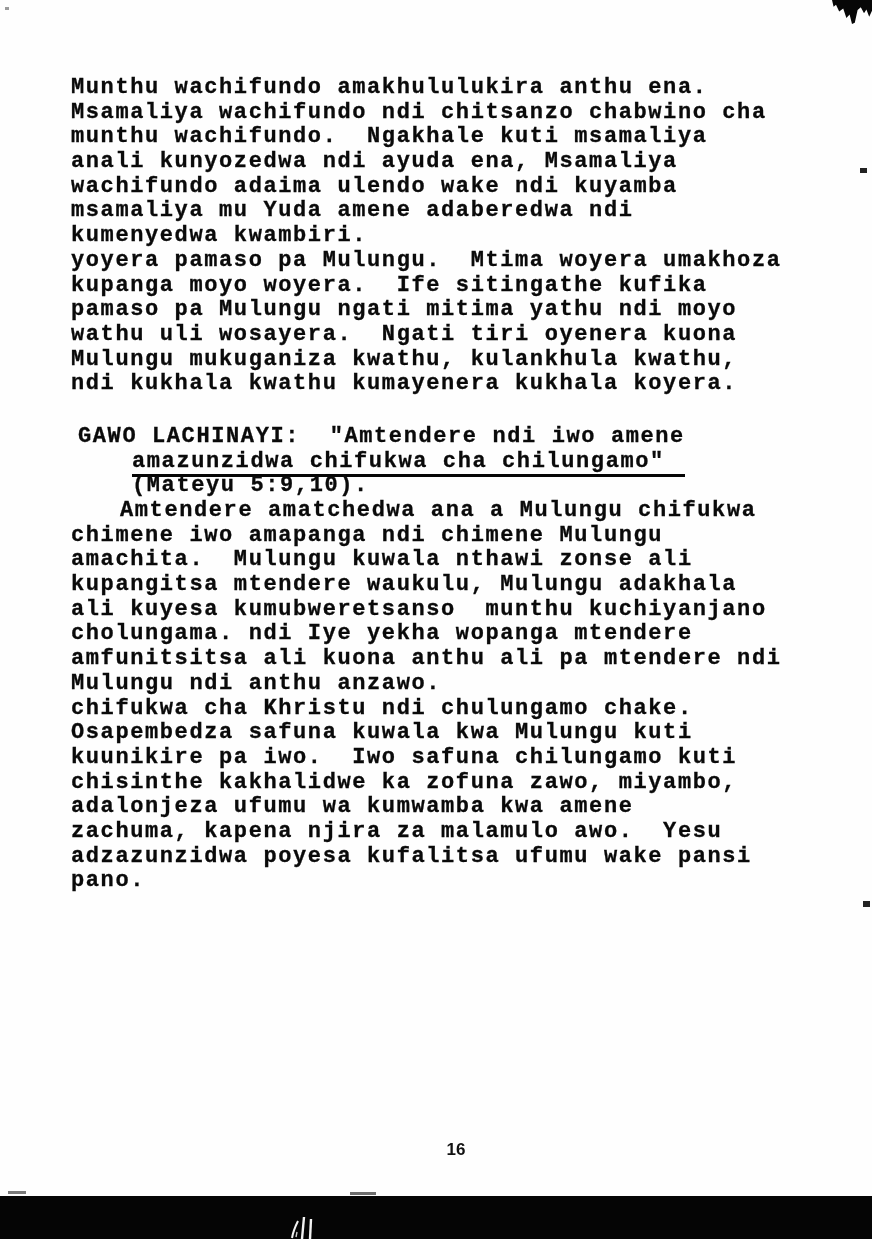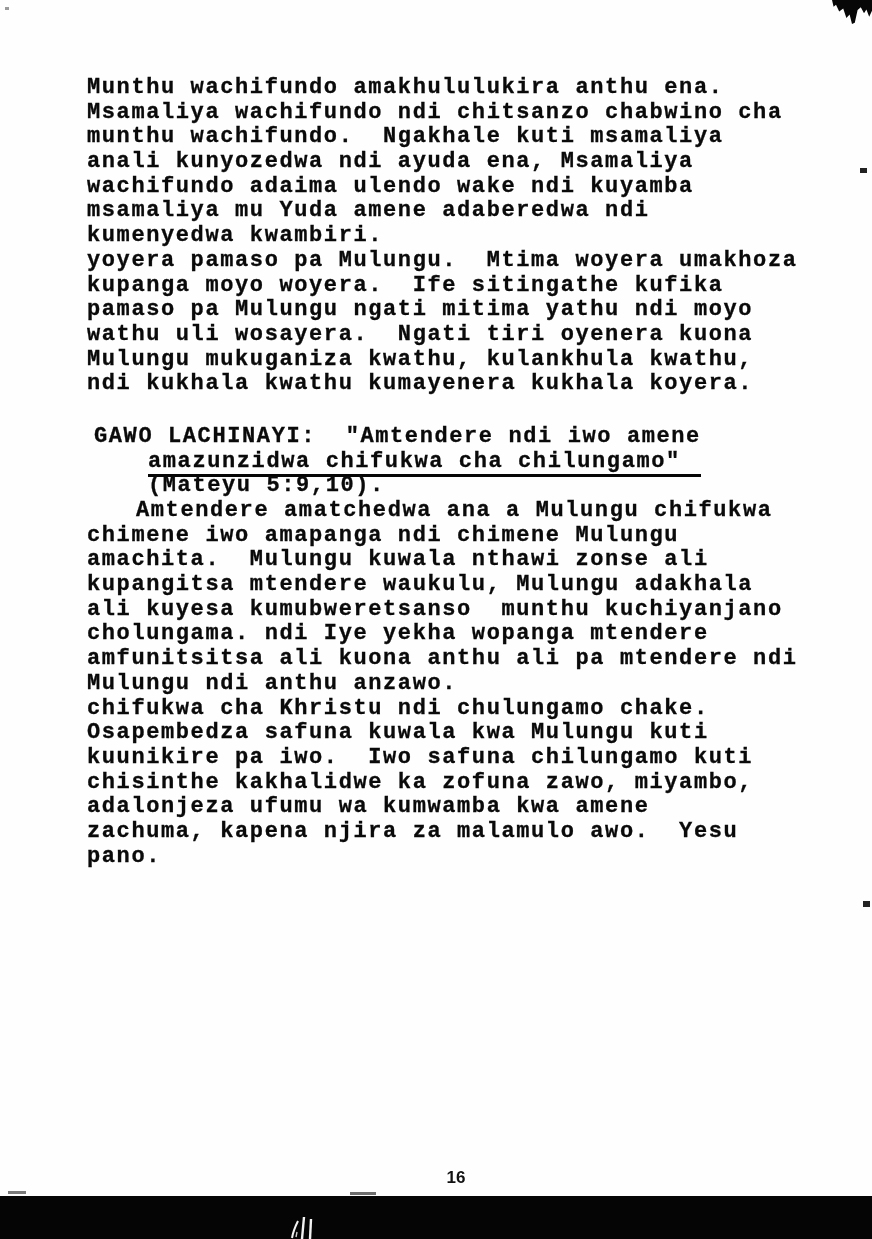--- a/index.html
+++ b/index.html
@@ -12,21 +12,21 @@
     width: 872px;
     height: 1239px;
     background: #fefefe;
     overflow: hidden;
     font-family: "Liberation Mono", "DejaVu Sans Mono", monospace;
     color: #0a0a0a;
   }
   
   .textblock {
     position: absolute;
-    left: 87px;
+    left: 71px;
     top: 76px;
     width: 770px;
   }
   .ln {
     white-space: pre;
     font-size: 22px;
     font-weight: 700;
     line-height: 24.7px;
     height: 24.7px;
     letter-spacing: 1.6px;
@@ -46,21 +46,20 @@
   .page-number {
     position: absolute;
     left: 426px;
     top: 1140px;
     width: 60px;
     text-align: center;
     font-family: "Liberation Sans", sans-serif;
     font-size: 17px;
     font-weight: 600;
     color: #111;
-    margin-top: 28px;
   }
   
   .corner-blob {
     position: absolute;
     top: 0;
     right: 0;
     width: 40px;
     height: 24px;
     background: #070707;
     clip-path: polygon(0 0, 100% 0, 100% 45%, 93% 70%, 86% 40%, 80% 55%, 72% 30%, 64% 42%, 57% 95%, 50% 100%, 44% 60%, 36% 75%, 28% 35%, 18% 48%, 10% 20%, 4% 28%);
@@ -132,20 +131,21 @@
     <div class="ln">cholungama. ndi Iye yekha wopanga mtendere</div>
     <div class="ln">amfunitsitsa ali kuona anthu ali pa mtendere ndi</div>
     <div class="ln">Mulungu ndi anthu anzawo.</div>
 
     <div class="ln">chifukwa cha Khristu ndi chulungamo chake.</div>
     <div class="ln">Osapembedza safuna kuwala kwa Mulungu kuti</div>
     <div class="ln">kuunikire pa iwo.  Iwo safuna chilungamo kuti</div>
     <div class="ln">chisinthe kakhalidwe ka zofuna zawo, miyambo,</div>
     <div class="ln">adalonjeza ufumu wa kumwamba kwa amene</div>
     <div class="ln">zachuma, kapena njira za malamulo awo.  Yesu</div>
+    <div class="ln">adzazunzidwa poyesa kufalitsa ufumu wake pansi</div>
     <div class="ln">pano.</div>
   </div>
 
   <div class="page-number">16</div>
 
   <div class="bottom-bar">
     <svg class="white-marks" width="34" height="24" viewBox="0 0 34 24">
       <path d="M4 23 C5 17, 8 10, 10 6" stroke="#f2f2f2" stroke-width="2" fill="none"></path>
       <path d="M14 24 L16 2" stroke="#f2f2f2" stroke-width="2.4" fill="none"></path>
       <path d="M22 24 L23 4" stroke="#f2f2f2" stroke-width="2.4" fill="none"></path>

